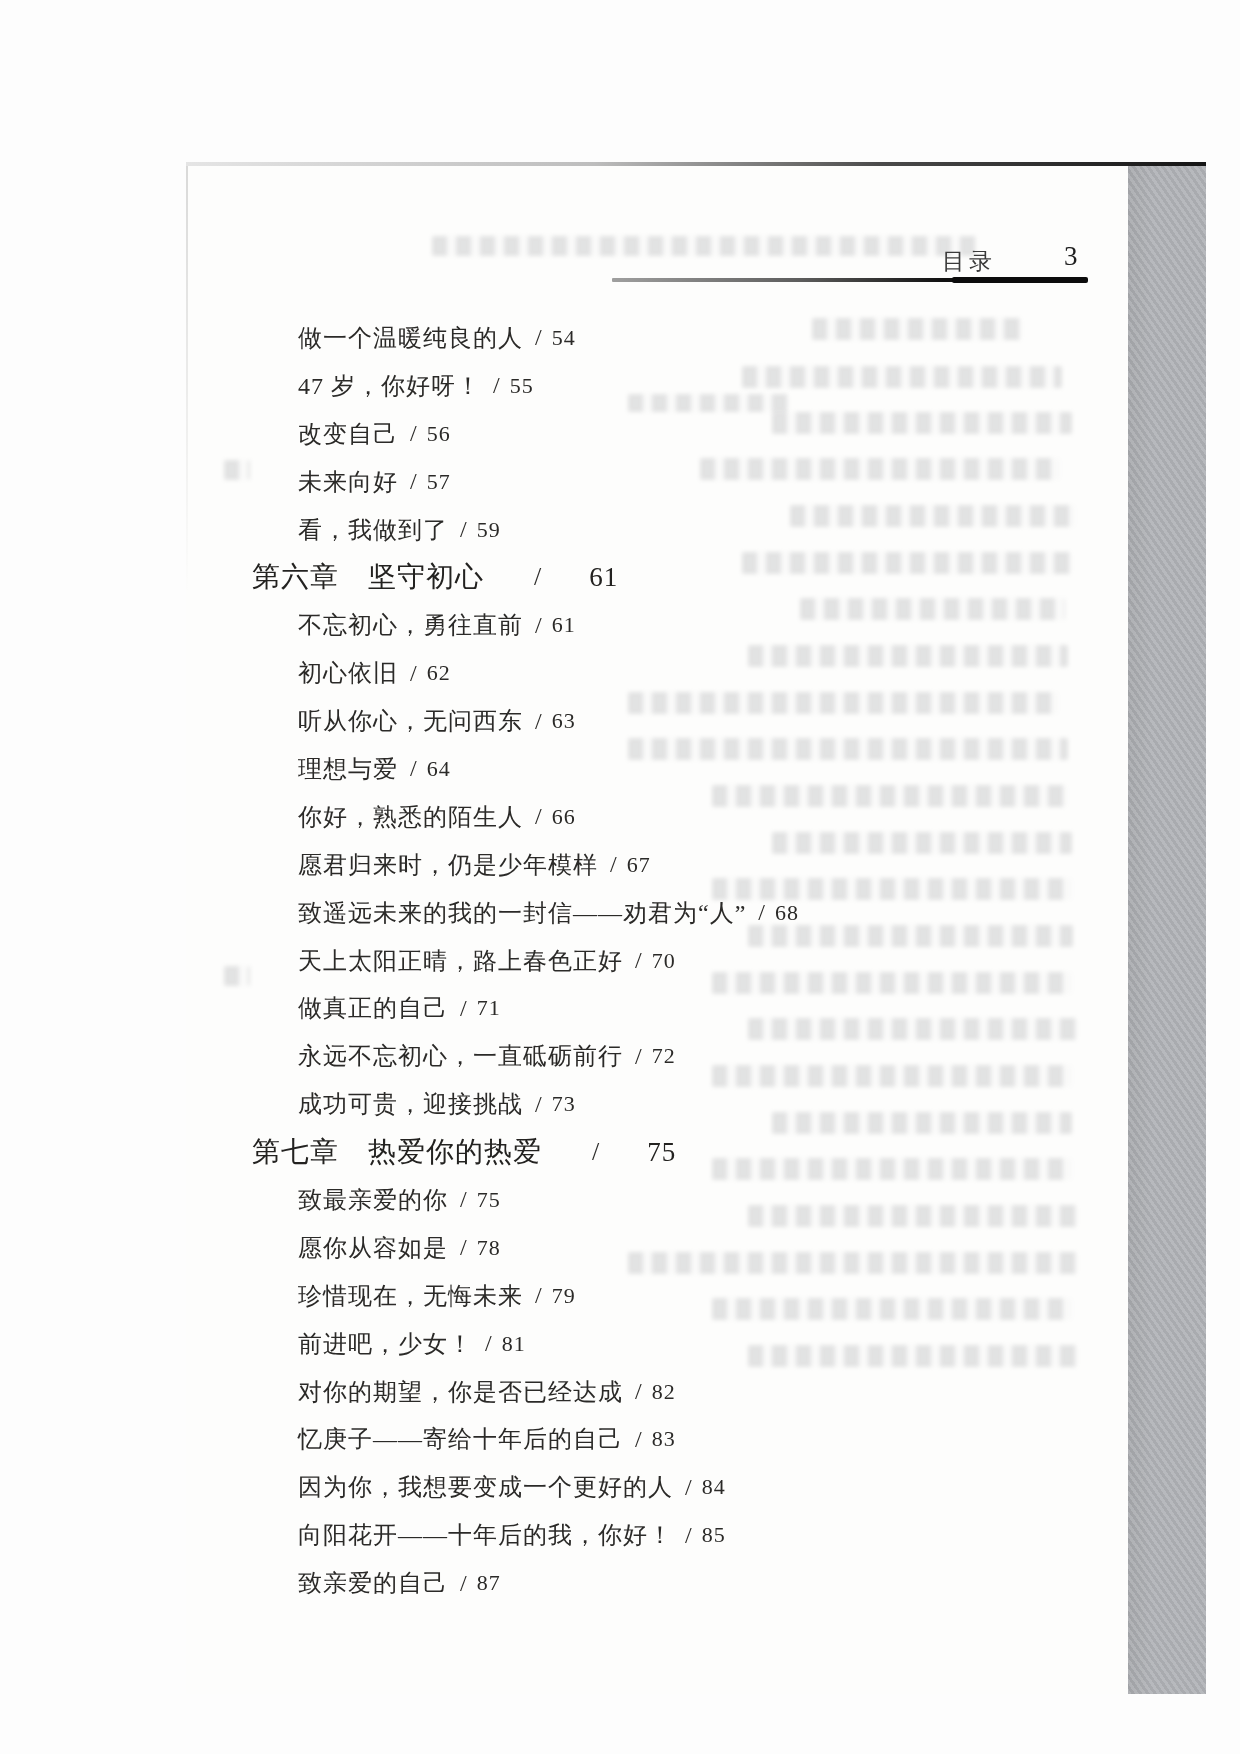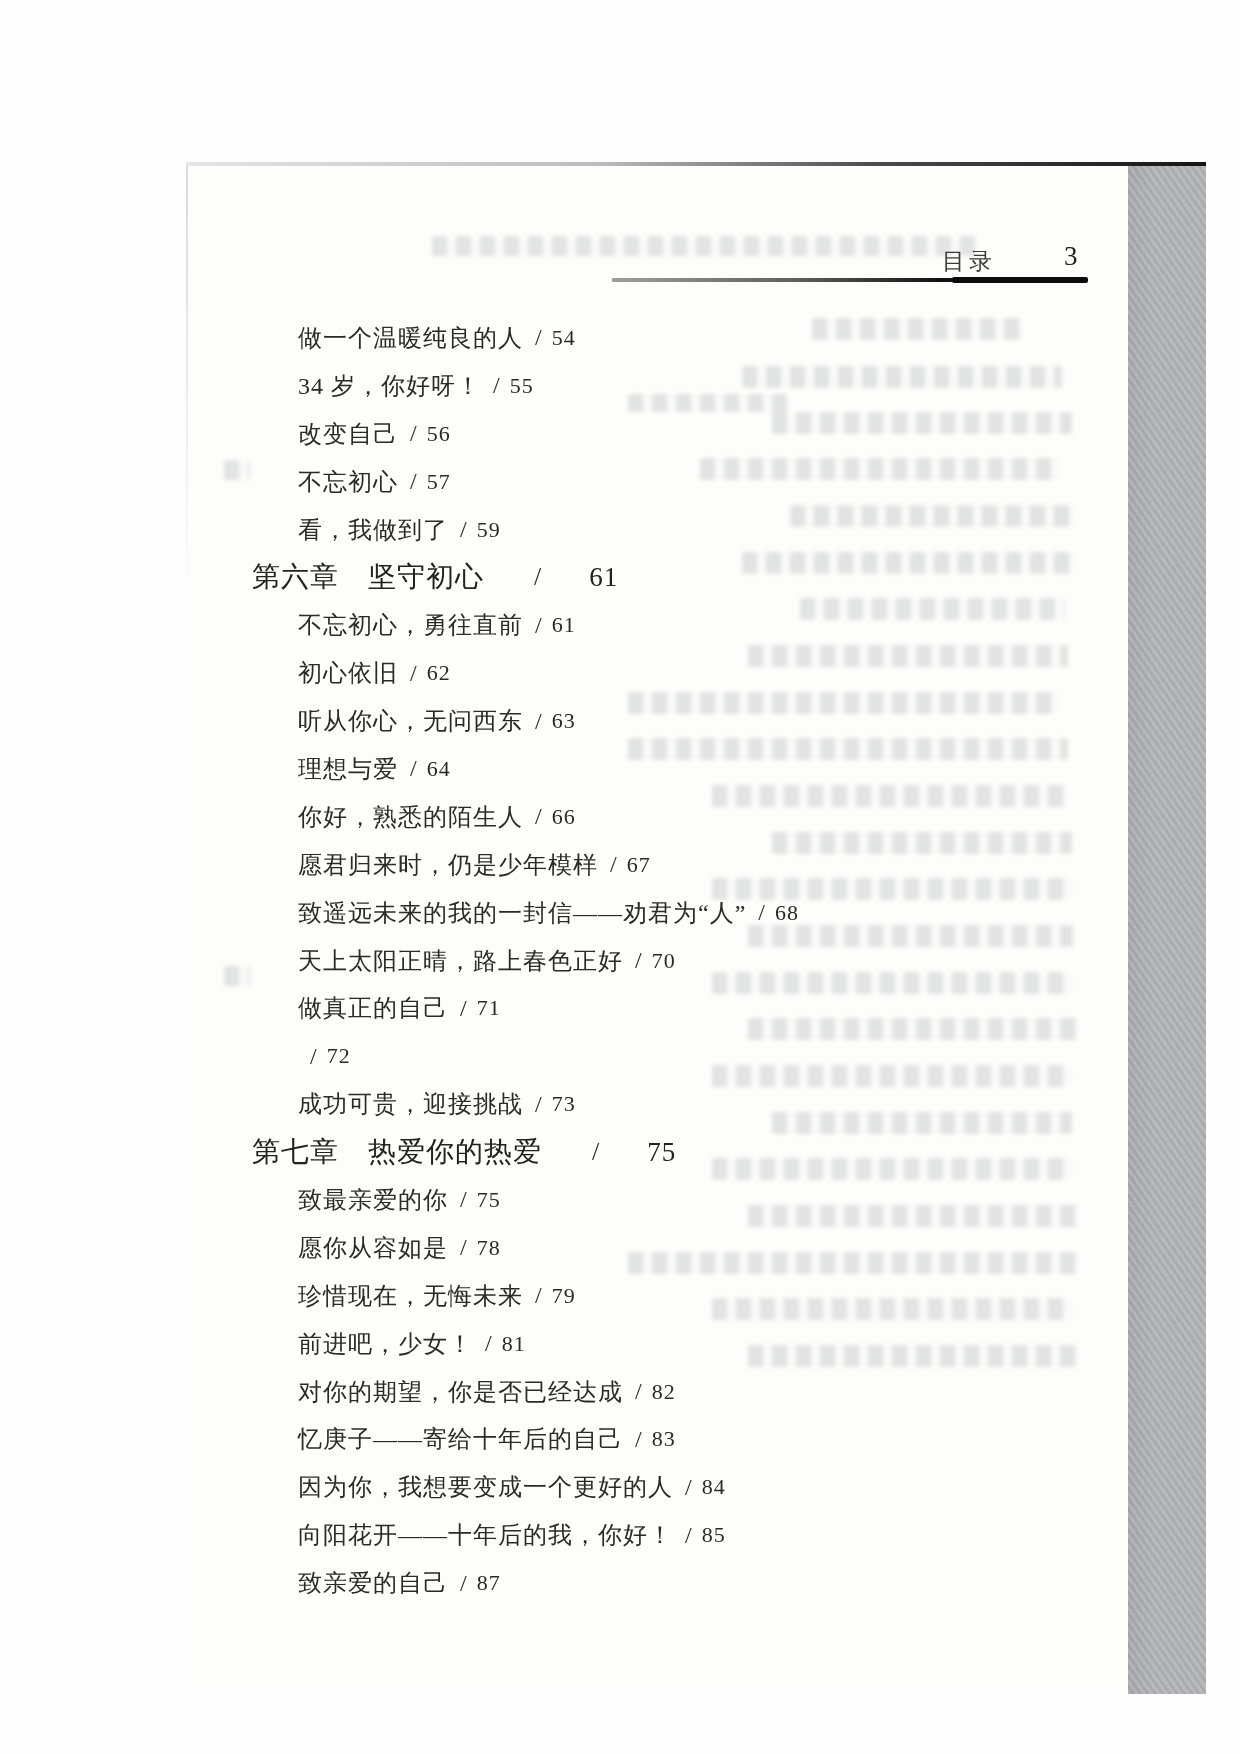--- a/index.html
+++ b/index.html
@@ -155,31 +155,31 @@
   <div class="header-rule"></div>
   <div class="header-rule-thick"></div>
 
   <div class="toc">
       <div class="toc-row entry">
         <span class="toc-title">做一个温暖纯良的人</span>
         <span class="toc-sep">/</span>
         <span class="toc-page">54</span>
       </div>
       <div class="toc-row entry">
-        <span class="toc-title">34 岁，你好呀！</span>
+        <span class="toc-title">47 岁，你好呀！</span>
         <span class="toc-sep">/</span>
         <span class="toc-page">55</span>
       </div>
       <div class="toc-row entry">
         <span class="toc-title">改变自己</span>
         <span class="toc-sep">/</span>
         <span class="toc-page">56</span>
       </div>
       <div class="toc-row entry">
-        <span class="toc-title">不忘初心</span>
+        <span class="toc-title">未来向好</span>
         <span class="toc-sep">/</span>
         <span class="toc-page">57</span>
       </div>
       <div class="toc-row entry">
         <span class="toc-title">看，我做到了</span>
         <span class="toc-sep">/</span>
         <span class="toc-page">59</span>
       </div>
       <div class="toc-row chapter">
         <span class="toc-title">第六章　坚守初心</span>
@@ -225,20 +225,21 @@
         <span class="toc-title">天上太阳正晴，路上春色正好</span>
         <span class="toc-sep">/</span>
         <span class="toc-page">70</span>
       </div>
       <div class="toc-row entry">
         <span class="toc-title">做真正的自己</span>
         <span class="toc-sep">/</span>
         <span class="toc-page">71</span>
       </div>
       <div class="toc-row entry">
+        <span class="toc-title">永远不忘初心，一直砥砺前行</span>
         <span class="toc-sep">/</span>
         <span class="toc-page">72</span>
       </div>
       <div class="toc-row entry">
         <span class="toc-title">成功可贵，迎接挑战</span>
         <span class="toc-sep">/</span>
         <span class="toc-page">73</span>
       </div>
       <div class="toc-row chapter">
         <span class="toc-title">第七章　热爱你的热爱</span>

